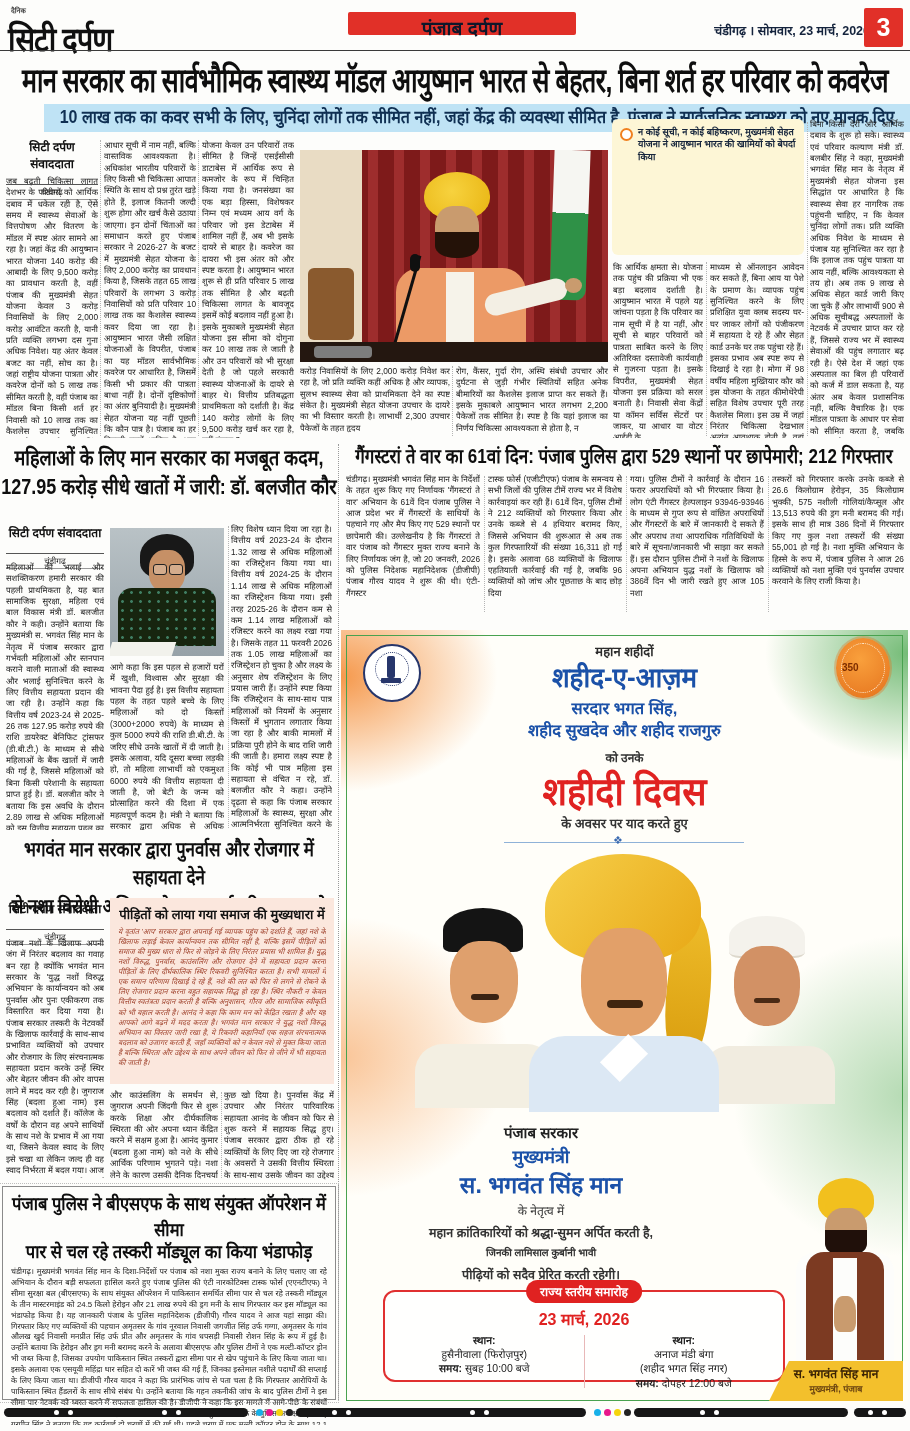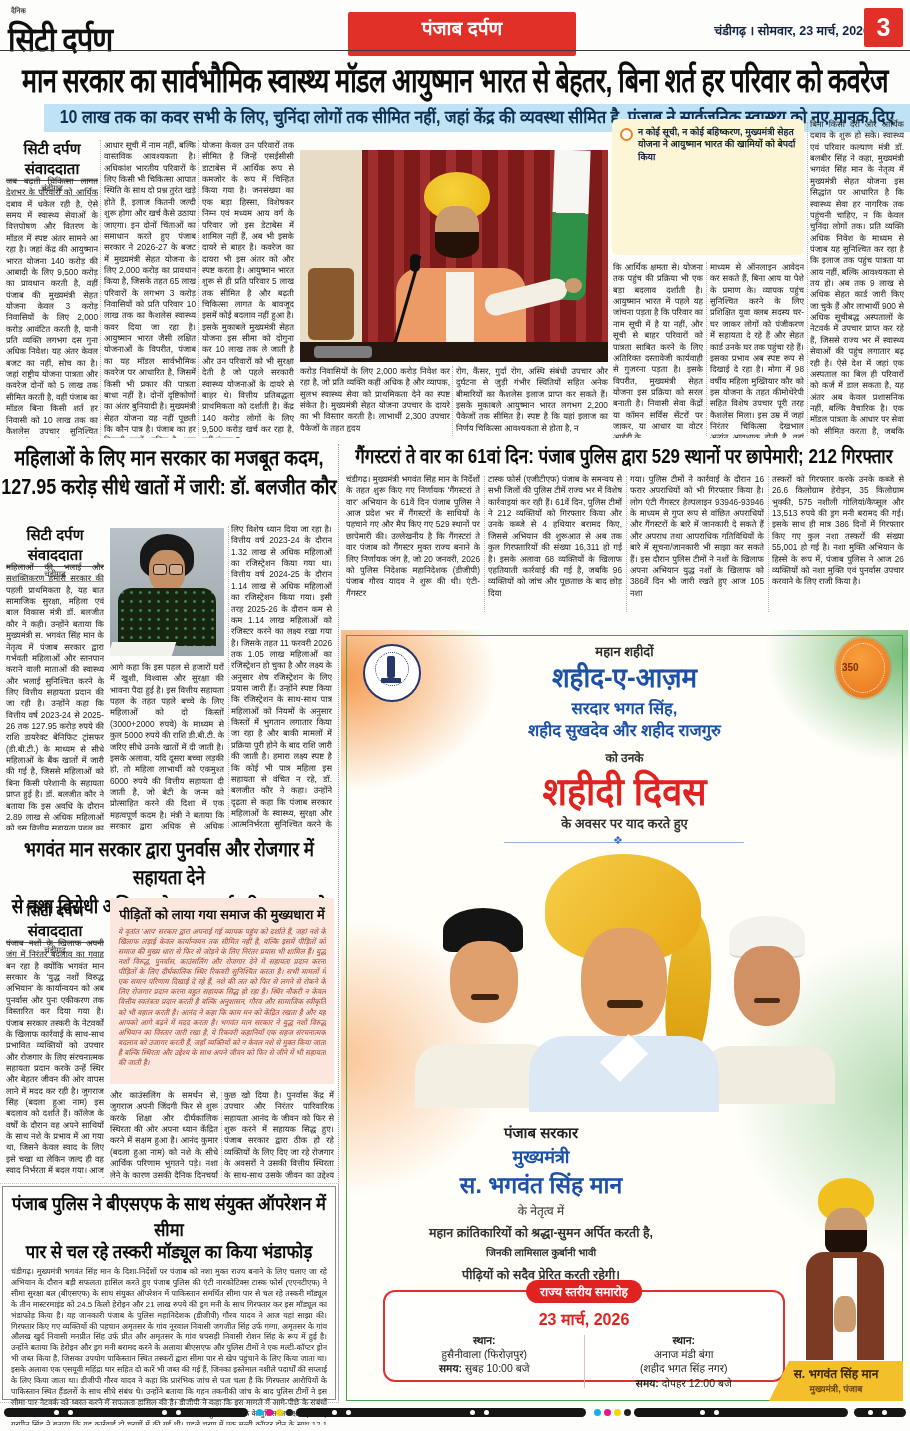--- a/index.html
+++ b/index.html
@@ -2,35 +2,35 @@
 <html><head>
 <meta charset="utf-8">
 <style>
   html,body{margin:0;padding:0;background:#e9e9e9;}
   .page{position:relative;width:910px;height:1431px;background:#fdfdfb;margin:0 auto;overflow:hidden;
         font-family:"Liberation Sans","DejaVu Sans",sans-serif;color:#1b1b1b;}
   .abs{position:absolute;}
   
   .daily-tag{font-size:7px;color:#444;margin-left:3px;font-weight:700;}
   .paper-name{font-size:29px;font-weight:800;color:#101010;letter-spacing:-1px;transform:scaleY(1.15);transform-origin:left top;}
-  .center-banner{left:348px;top:12px;width:228px;height:44px;background:#e13028;border-radius:2px;
-                 color:#ffffff;font-size:19px;font-weight:800;text-align:center;line-height:33px;}
+  .center-banner{left:348px;top:12px;width:228px;height:23px;background:#e13028;border-radius:2px;
+                 color:#0f172a;font-size:19px;font-weight:800;text-align:center;line-height:33px;}
   .dateline{right:40px;top:22px;font-size:12.5px;font-weight:700;color:#14233c;}
   .pagebox{left:864px;top:8px;width:39px;height:39px;background:#e13028;color:#fff;font-size:25px;font-weight:800;
            text-align:center;line-height:39px;border-radius:2px;}
   .rule-head{left:0;right:0;top:50px;border-top:1.5px solid #3a3a3a;}
   .headline-main{left:0;right:0;top:56px;text-align:center;font-size:25px;font-weight:800;color:#0e0e0e;
                  white-space:nowrap;transform:scaleY(1.35);transform-origin:center top;letter-spacing:-0.5px;}
   .substrip{left:0;right:0;top:104px;height:28px;background:#bfe3f5;margin-left:44px;}
   .substrip .t{width:100%;text-align:center;font-size:16px;font-weight:800;color:#0f2f52;line-height:28px;
                white-space:nowrap;transform:scaleY(1.1);}
   
   .col{position:absolute;font-size:8.3px;line-height:1.37;text-align:justify;color:#222;overflow:hidden;}
   .byline-blk{position:absolute;text-align:center;}
-  .byline{font-size:15px;font-weight:800;color:#111;border-bottom:1px solid #555;padding-bottom:2px;}
+  .byline{font-size:12px;font-weight:800;color:#111;border-bottom:1px solid #555;padding-bottom:12px;}
   .place{font-size:8.5px;color:#222;border-bottom:1px solid #999;padding:1px 0 2px;}
   .vr{position:absolute;border-left:1px dotted #b5b5b5;}
   .hl2{position:absolute;text-align:center;font-weight:800;color:#0e0e0e;transform:scaleY(1.18);transform-origin:center top;}
   
   .pc{left:300px;top:150px;width:308px;height:212px;overflow:hidden;
       background:repeating-linear-gradient(90deg,#7e1a1a 0 16px,#9e2d2d 16px 26px);}
   .pc .wall{position:absolute;left:0;top:0;width:62px;height:100%;background:#e9dcc4;}
   .pc .chair{position:absolute;left:8px;top:118px;width:46px;height:72px;background:#8a5a2e;border-radius:6px;}
   .pc .flag{position:absolute;right:20px;top:0;width:36px;height:150px;background:linear-gradient(#f6f6f2 0 42%,#2f9147 42% 100%);border-radius:0 0 10px 10px;transform:rotate(2deg);}
   .pc .table{position:absolute;left:0;bottom:0;width:100%;height:20px;background:#241710;}

